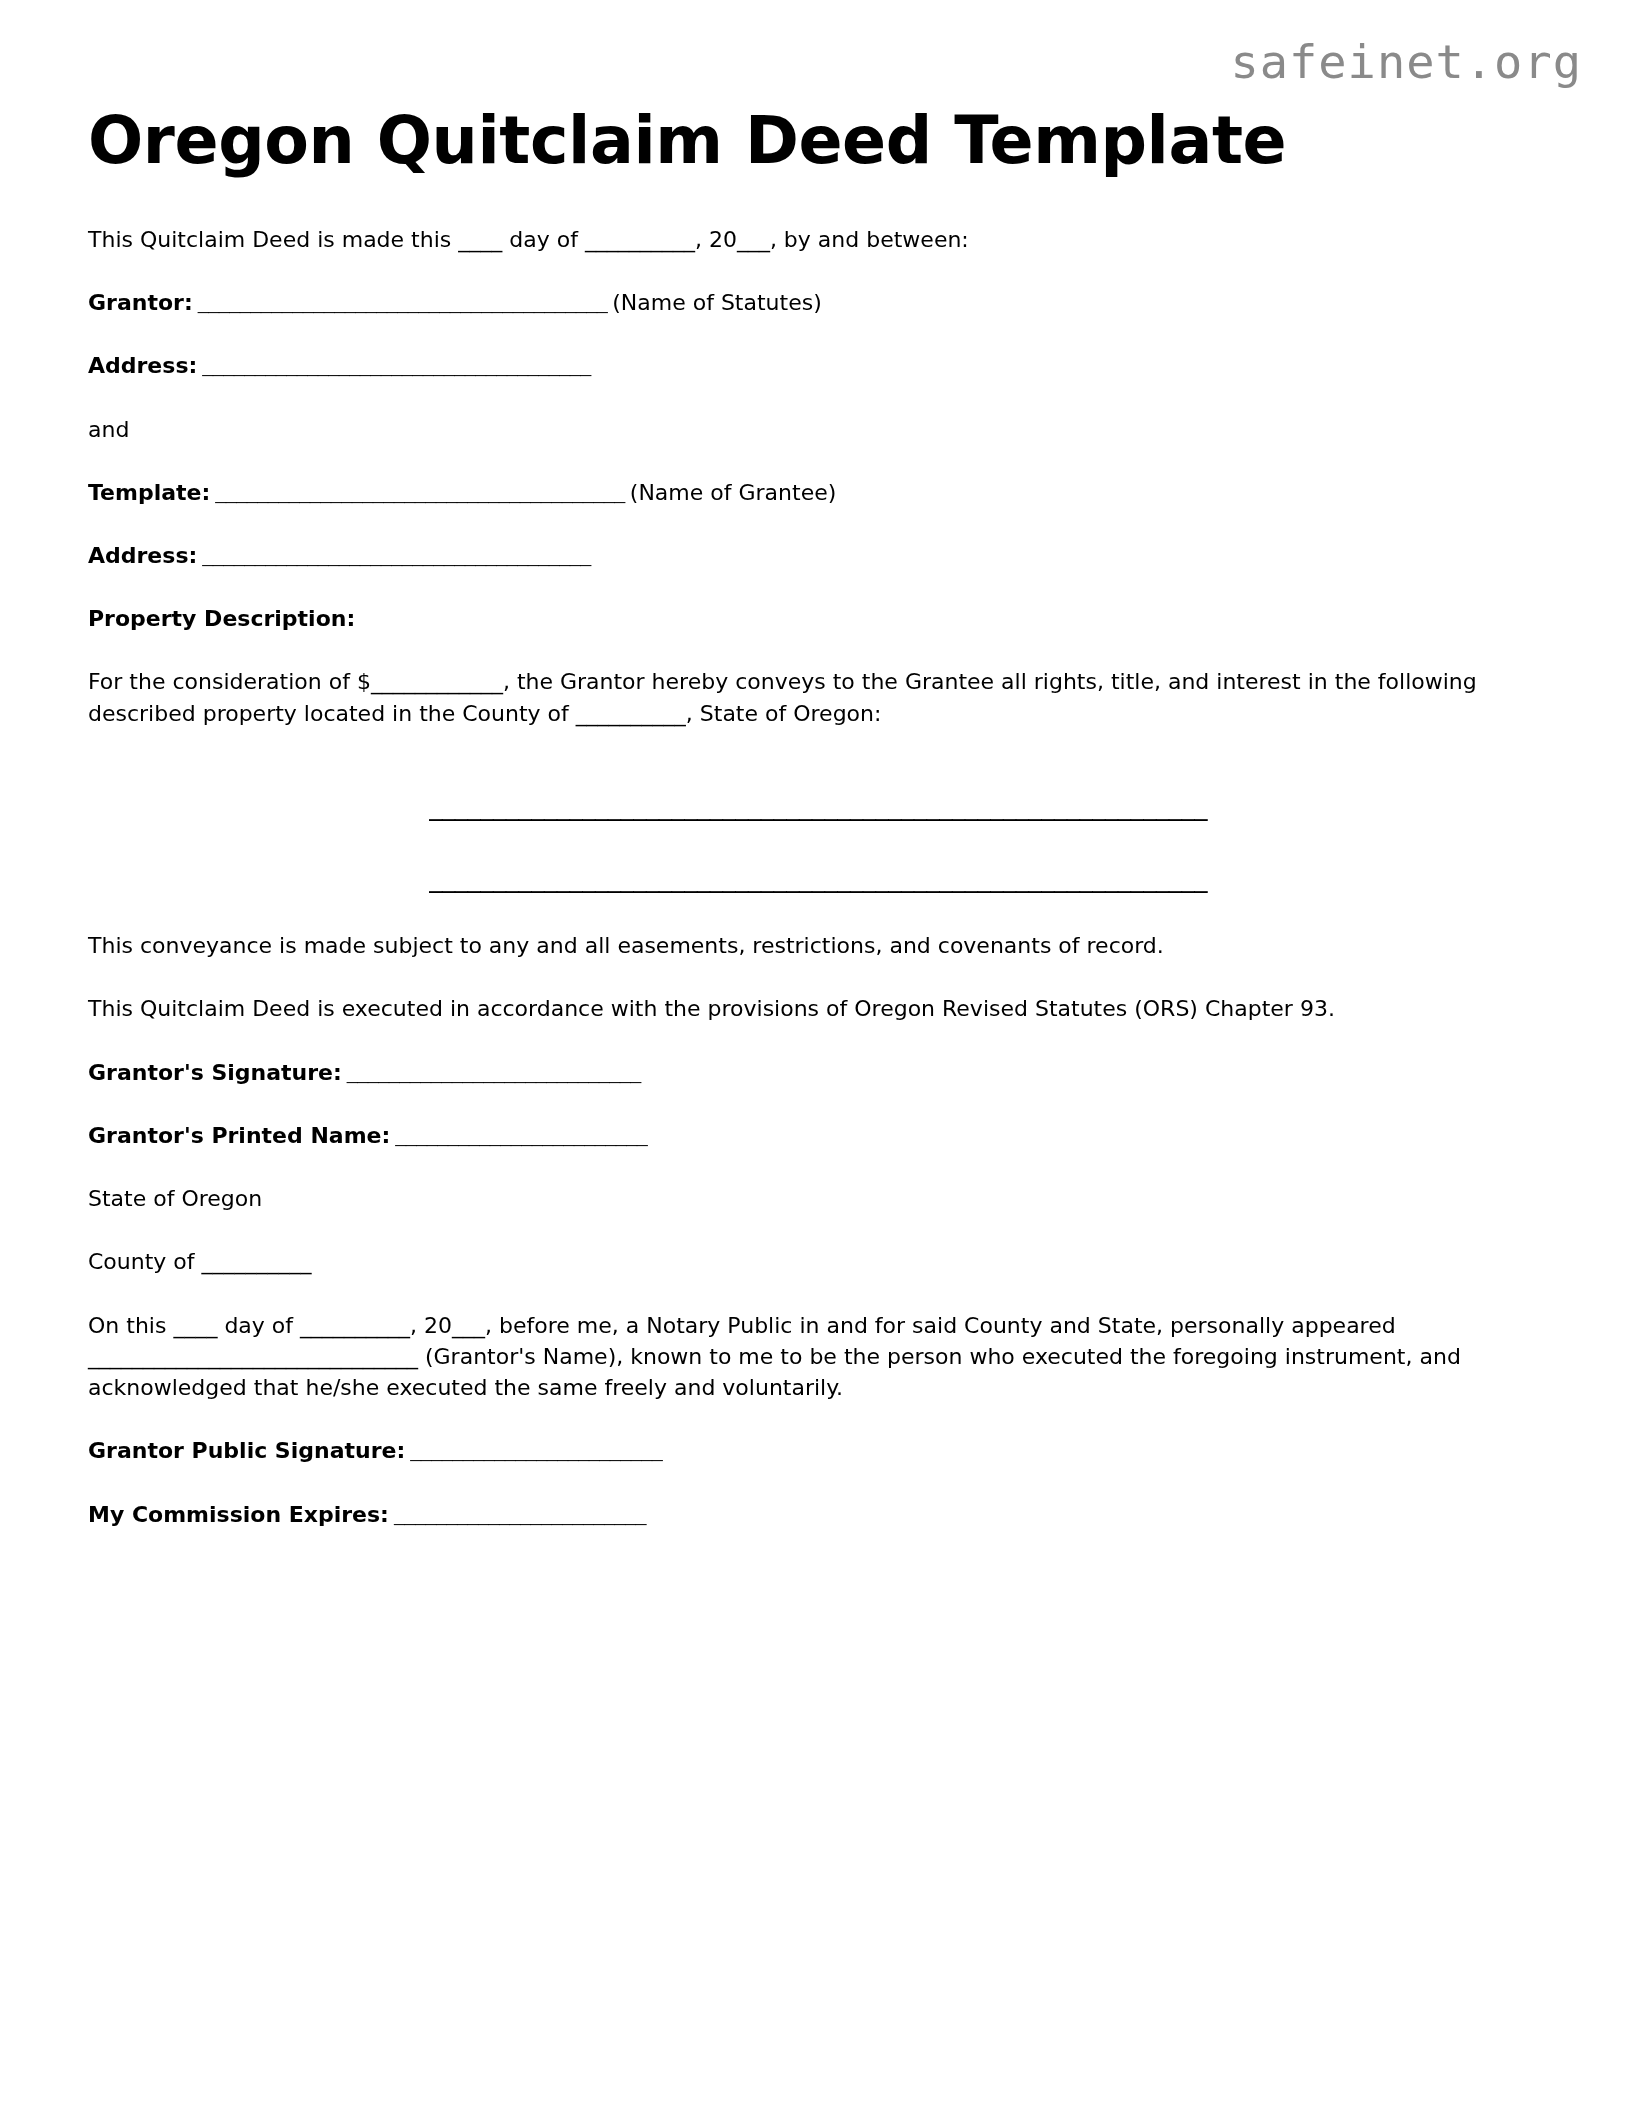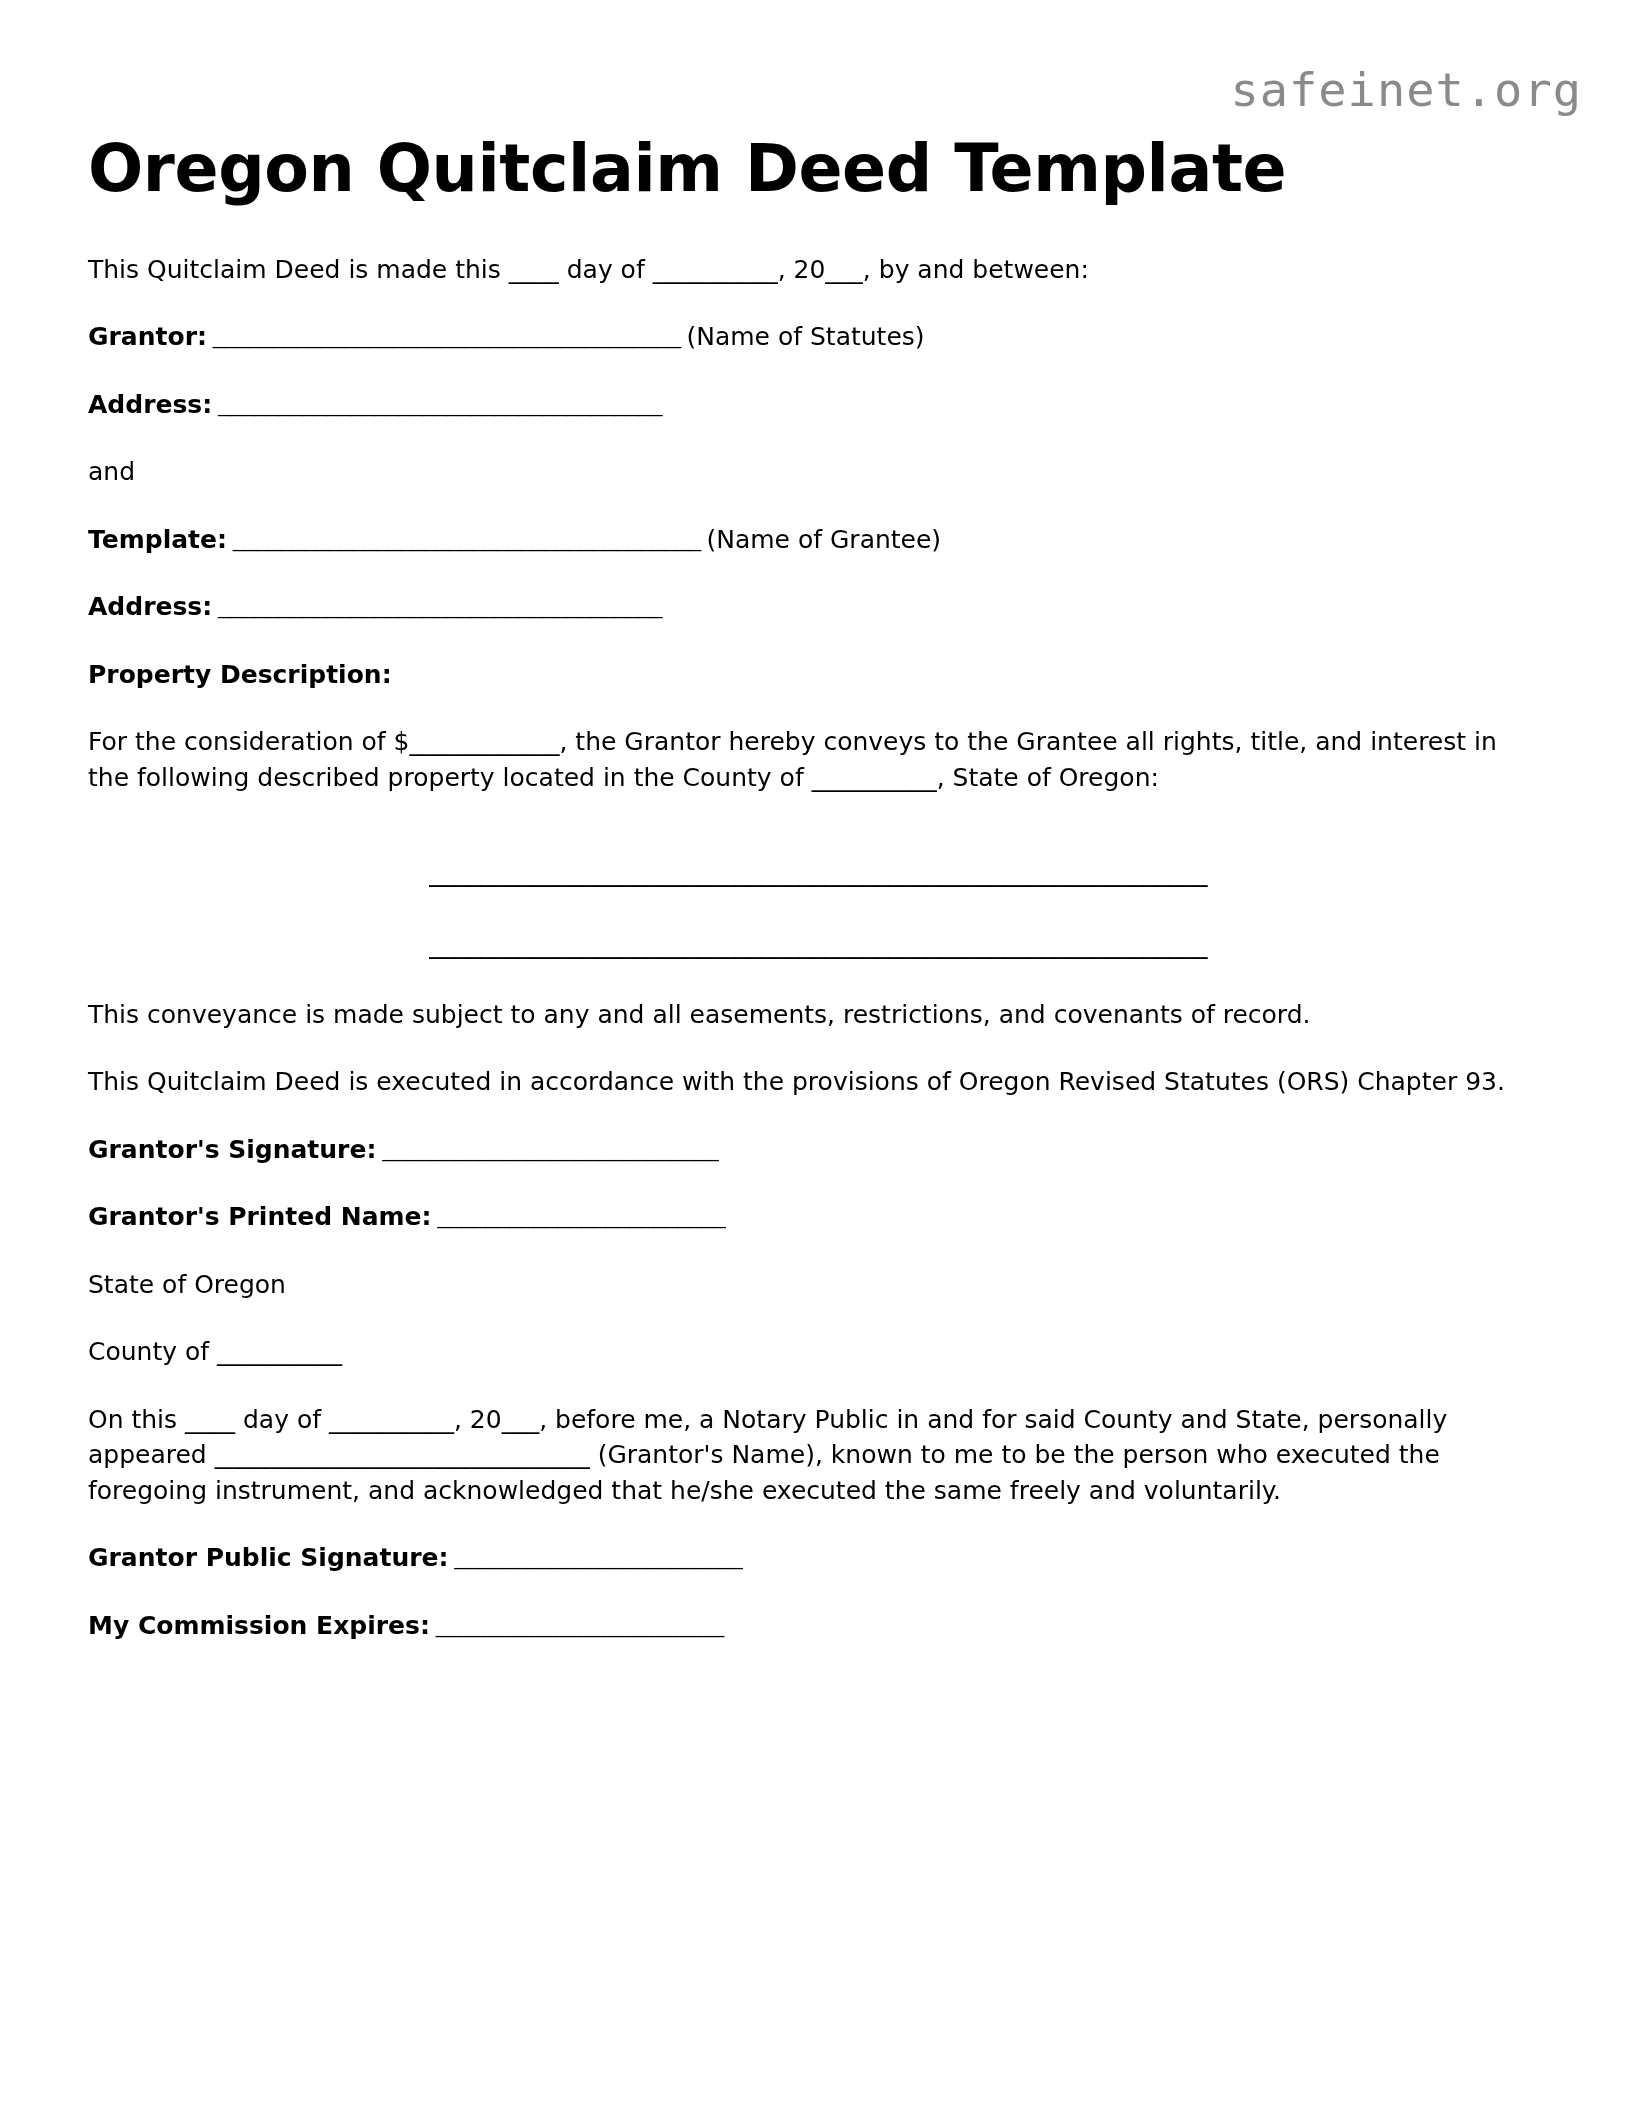--- a/index.html
+++ b/index.html
@@ -14,21 +14,20 @@
     font-family: "DejaVu Sans", sans-serif;
     color: #000000;
     overflow: hidden;
   }
   .page {
     position: absolute;
     top: 0; left: 0;
     width: 1644px;
     height: 1645px;
     background: #ffffff;
-    margin-top: 28px;
   }
   .watermark {
     position: absolute;
     top: 38px;
     right: 62px;
     font-family: "DejaVu Sans Mono", monospace;
     font-size: 47px;
     letter-spacing: 1px;
     color: #8a8a8a;
     white-space: nowrap;
@@ -43,21 +42,21 @@
   h1.doc-title {
     font-family: "DejaVu Sans", sans-serif;
     font-size: 65px;
     font-weight: bold;
     letter-spacing: -0.4px;
     margin: 0 0 46px 0;
     line-height: 1.12;
     color: #000;
   }
   p.para {
-    font-size: 25px;
+    font-size: 22px;
     line-height: 1.42;
     margin: 0 0 32px 0;
     color: #000;
     max-width: 1430px;
   }
   .lbl {
     font-weight: bold;
   }
   .blank {
     font-family: Liberation Serif, serif;

